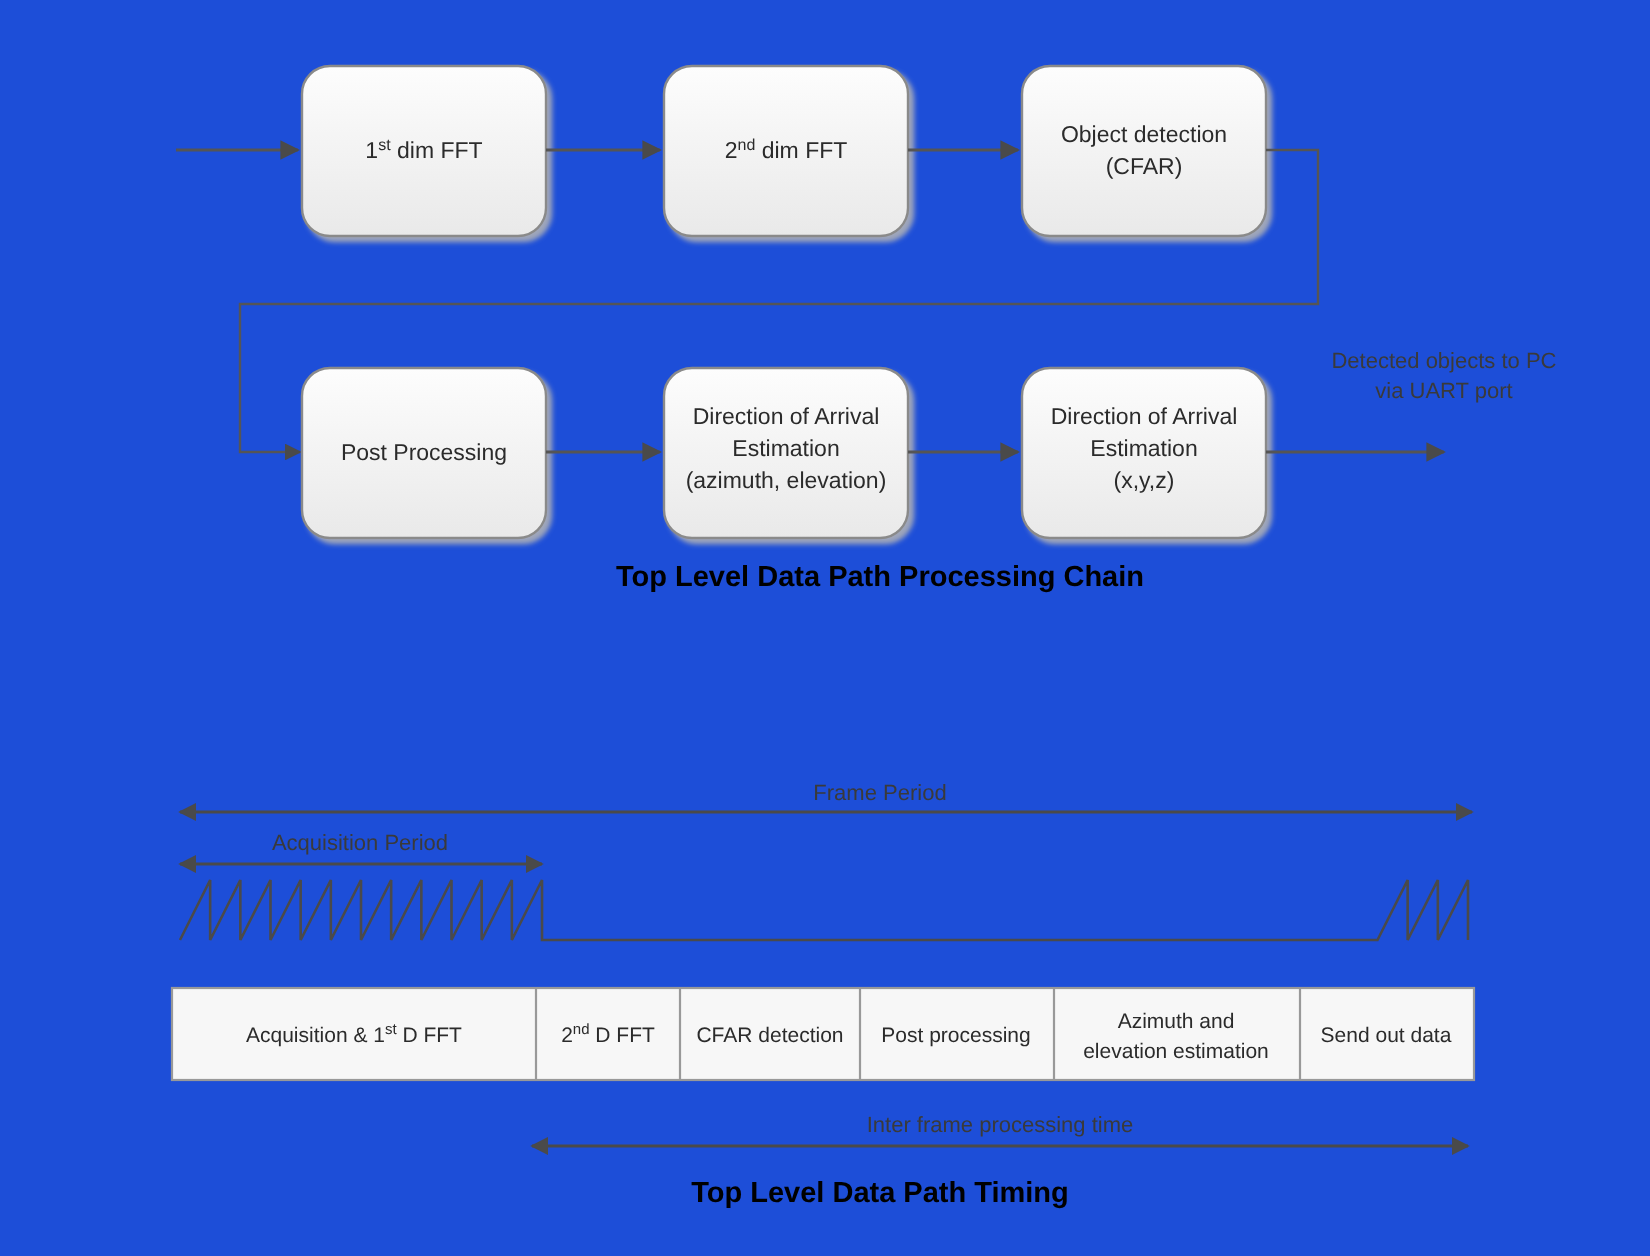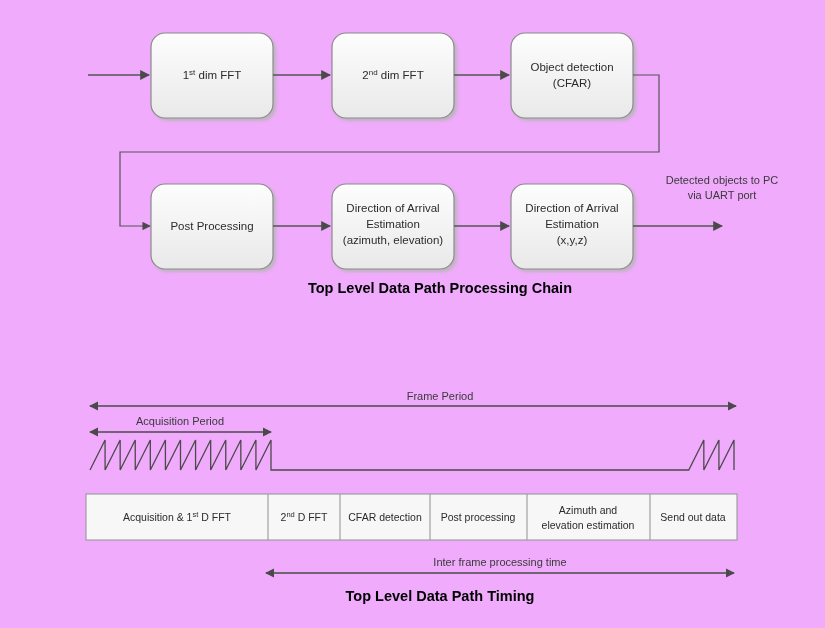--- a/index.html
+++ b/index.html
@@ -4,21 +4,21 @@
 <style>
   html, body {
     margin: 0;
     padding: 0;
     background: #ffffff;
   }
   #page {
     position: relative;
     width: 825px;
     height: 628px;
-    background: #f0abfc;
+    background: #1d4ed8;
     font-family: "Liberation Sans", sans-serif;
     overflow: hidden;
   }
   #diagram-svg {
     position: absolute;
     left: 0;
     top: 0;
     width: 825px;
     height: 628px;
   }

